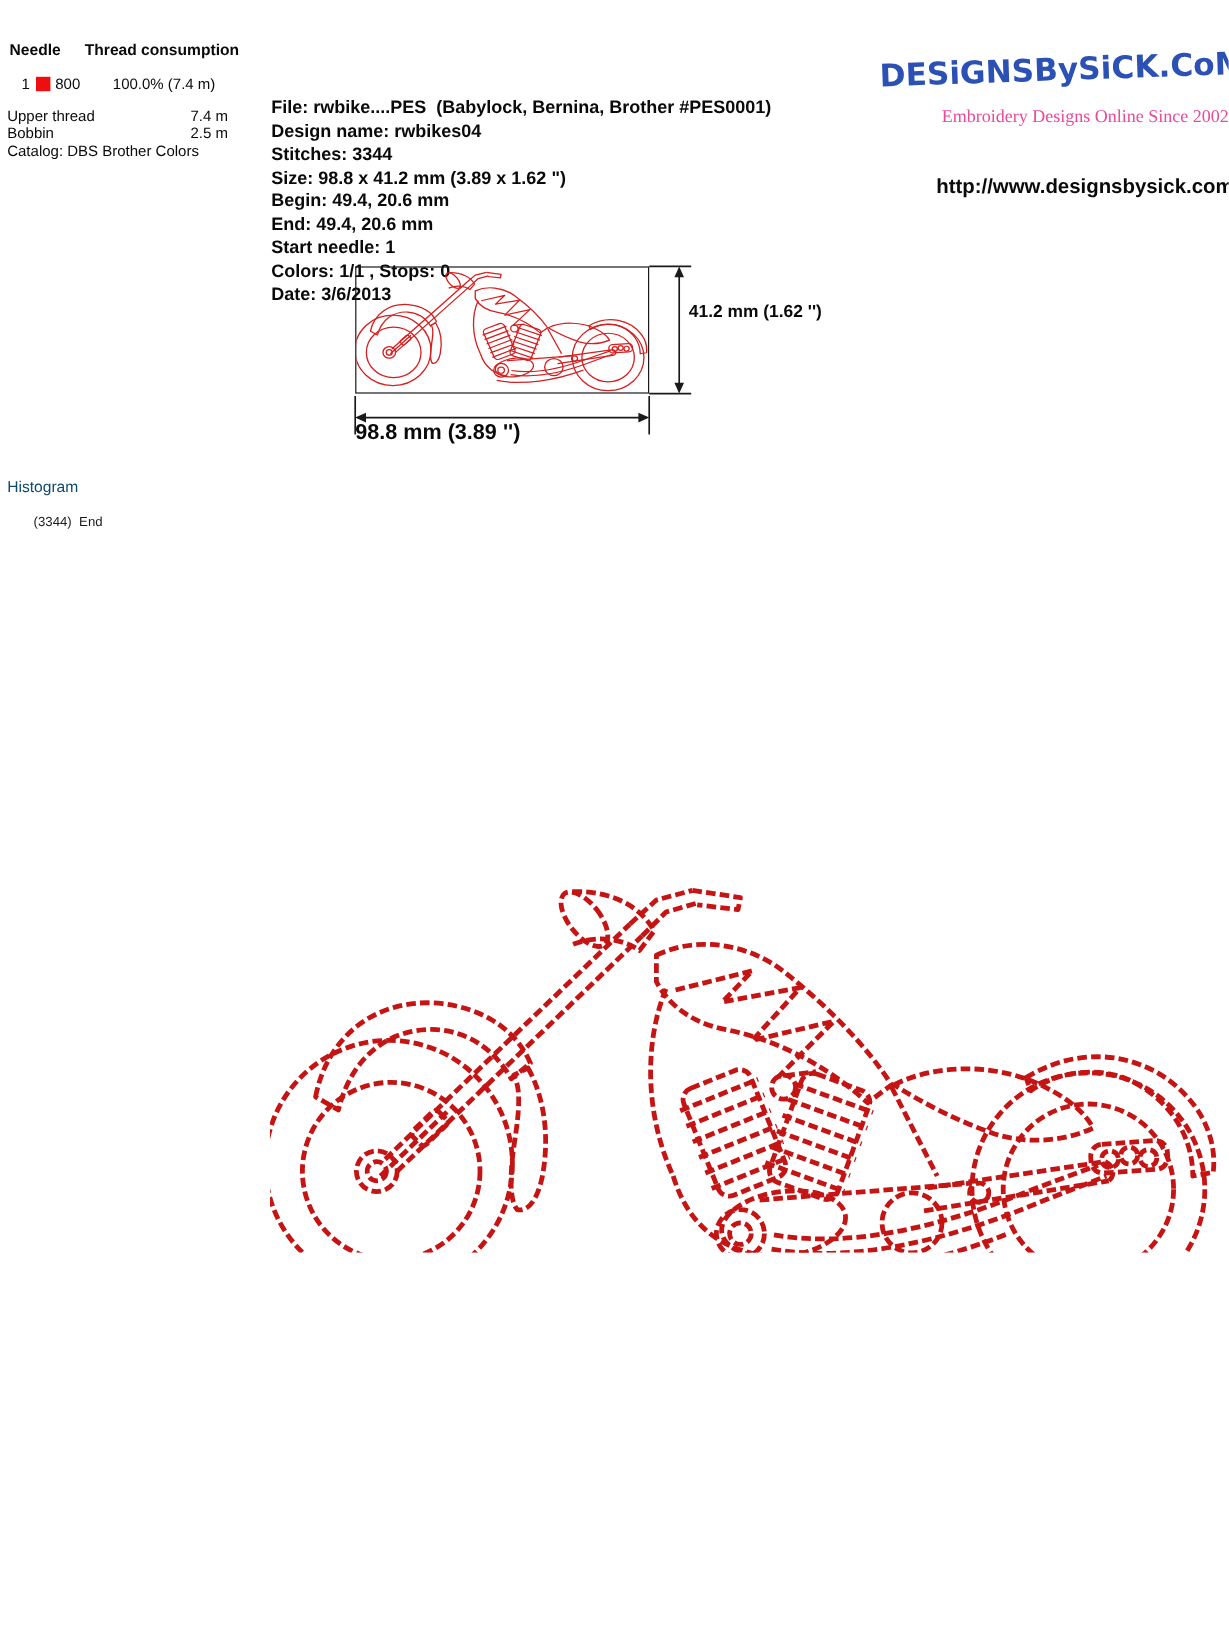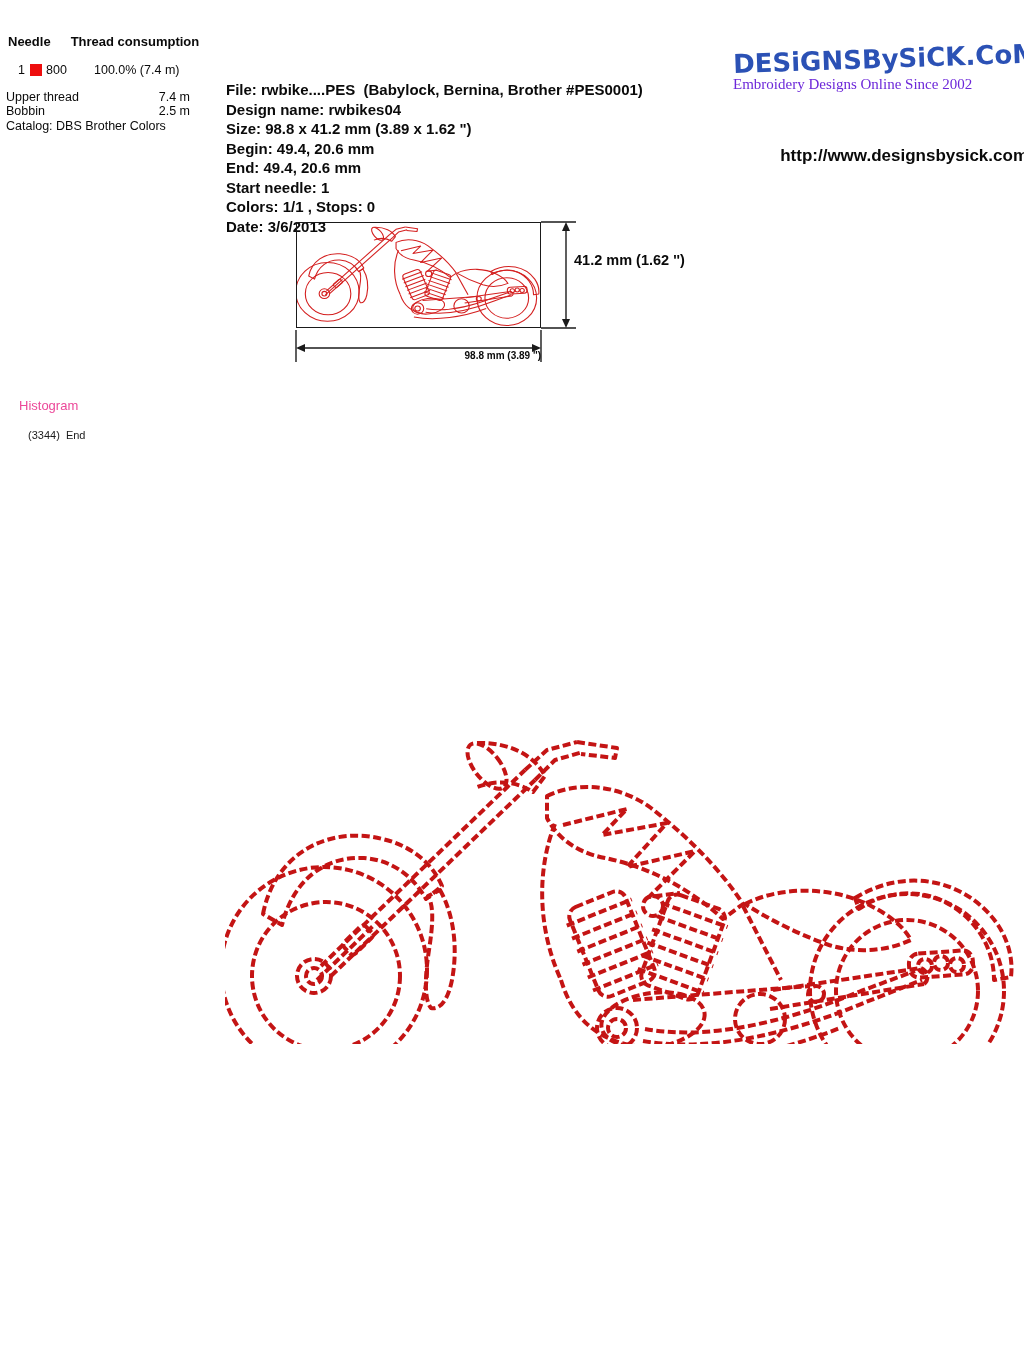--- a/index.html
+++ b/index.html
@@ -24,34 +24,34 @@
   
   #file-info { position:absolute; left:226px; top:36px; width:512px; font-weight:bold; font-size:15px; line-height:19.5px;margin-top:44px; }
 
   
   #branding { position:absolute; left:733px; top:44px; width:291px; }
   #logo-text {
     font-family:"DejaVu Sans", sans-serif; font-weight:bold; font-size:26px;
     color:#2b51b5; text-align:center; transform:rotate(-2deg); letter-spacing:0px; white-space:nowrap;
   }
   #logo-tagline {
-    margin-top:2px; font-family:"Liberation Serif", serif; font-size:15px;
-    color:#6d28d9; text-align:left; white-space:nowrap;
+    margin-top:16px; font-family:"Liberation Serif", serif; font-size:15px;
+    color:#ec4899; text-align:right; white-space:nowrap;
   }
   #site-url { position:absolute; left:733px; top:146px; width:295px; font-weight:bold; font-size:17px; text-align:right; white-space:nowrap; }
 
   
   #thumb-box { position:absolute; left:296px; top:222px; width:245px; height:106px; border:1.5px solid #1a1a1a; }
   #thumb-box svg { display:block; width:100%; height:100%; }
   #dim-lines { position:absolute; left:288px; top:214px; width:430px; height:170px; }
   #height-label { position:absolute; left:574px; top:252px; font-weight:bold; font-size:14.5px; white-space:nowrap; }
-  #width-label { position:absolute; left:296px; top:350px; width:245px; text-align:right; font-weight:bold; font-size:10px; white-space:nowrap; }
-
-  
-  #histogram-title { position:absolute; left:19px; top:398px; font-size:13px; color:#ec4899; }
+  #width-label { position:absolute; left:296px; top:350px; width:245px; text-align:left; font-weight:bold; font-size:18px; white-space:nowrap; }
+
+  
+  #histogram-title { position:absolute; left:6px; top:398px; font-size:13px; color:#0c4a6e; }
   #histogram-entry { position:absolute; left:28px; top:429px; font-size:11px; color:#1c1c1c; }
 
   
   #big-design { position:absolute; left:225px; top:728px; width:790px; height:365px; }
   svg.stitch { stroke:#c41414; stroke-width:4; stroke-dasharray:8 3.5; fill:none; stroke-linejoin:round; }
   svg.stitch-thumb { stroke:#d42020; stroke-width:3.6; stroke-dasharray:none; fill:none; stroke-linejoin:round; }
 
   
   #footer-source { position:absolute; left:2px; top:1346px; font-size:11.5px; color:#1c1c1c; }
   #footer-scale { position:absolute; right:2px; top:1341px; font-weight:bold; font-size:16px; }
@@ -154,20 +154,21 @@
     <div class="kv-row" style="top:74px">
       <span>Bobbin</span>
       <span>2.5 m</span>
     </div>
     <div id="catalog-line">Catalog: DBS Brother Colors</div>
   </div>
 
   <div id="file-info">
     <div class="pre">File: rwbike....PES  (Babylock, Bernina, Brother #PES0001)</div>
     <div class="pre">Design name: rwbikes04</div>
+    <div class="pre">Stitches: 3344</div>
     <div class="pre">Size: 98.8 x 41.2 mm (3.89 x 1.62 ")</div>
     <div class="pre">Begin: 49.4, 20.6 mm</div>
     <div class="pre">End: 49.4, 20.6 mm</div>
     <div class="pre">Start needle: 1</div>
     <div class="pre">Colors: 1/1 , Stops: 0</div>
     <div class="pre">Date: 3/6/2013</div>
   </div>
 
   <div id="branding">
     <div id="logo-text">DESiGNSBySiCK.CoM</div>

